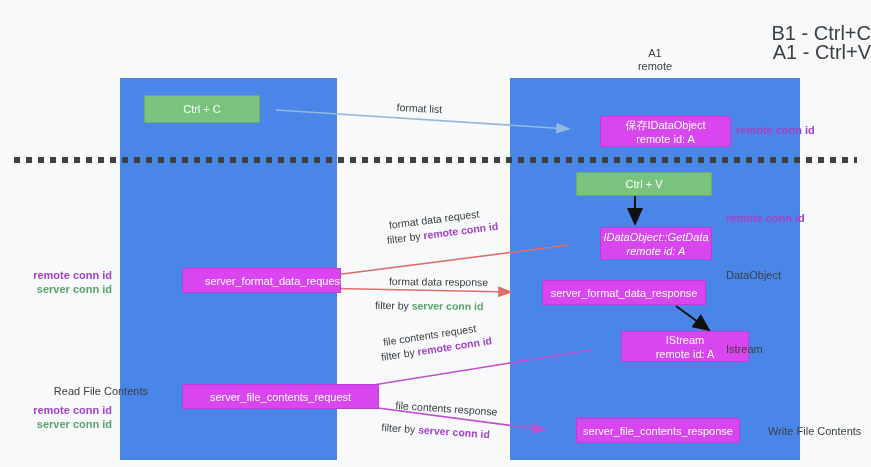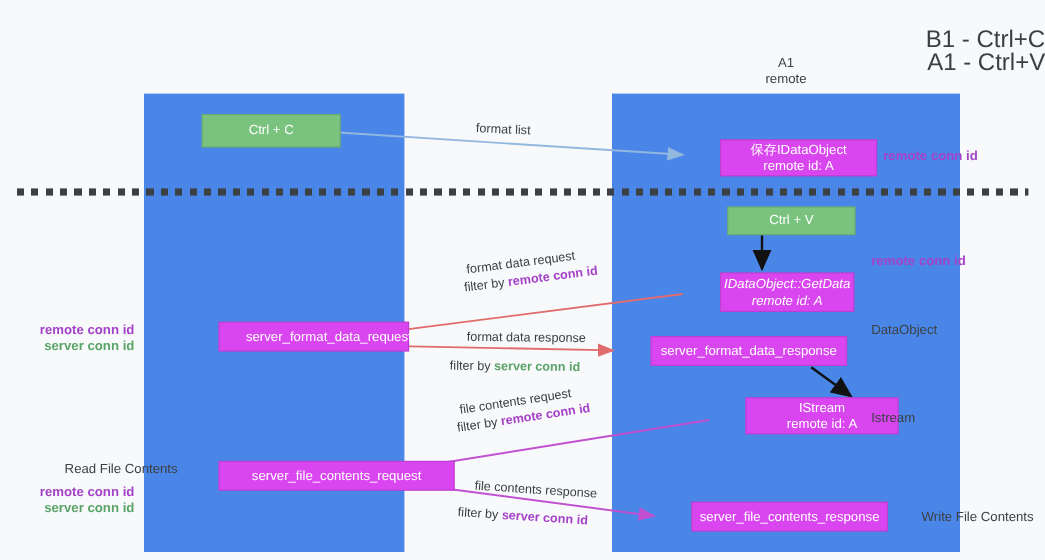--- a/index.html
+++ b/index.html
@@ -133,26 +133,26 @@
 
     <line x1="676" y1="306" x2="709" y2="330" stroke="#111111" stroke-width="2" marker-end="url(#ah-blk)"></line>
 
     <line x1="591" y1="350" x2="317" y2="394" stroke="#c050d0" stroke-width="1.6" marker-end="url(#ah-mag)"></line>
 
     <line x1="317" y1="400" x2="545" y2="430" stroke="#c050d0" stroke-width="1.6" marker-end="url(#ah-mag)"></line>
   </svg>
 
   <div class="abs" id="divider"></div>
 
-  <div class="abs box green" style="left:168px; top:95px; width:116px; height:28px;">Ctrl + C</div>
+  <div class="abs box green" style="left:144px; top:95px; width:116px; height:28px;">Ctrl + C</div>
 
   <div class="abs box orange" style="left:570px; top:116px; width:131px; height:31px;">保存IDataObject
 remote id: A</div>
 
-  <div class="abs box green" style="left:576px; top:172px; width:107px; height:24px;margin-left:30px;">Ctrl + V</div>
+  <div class="abs box green" style="left:576px; top:172px; width:136px; height:24px;">Ctrl + V</div>
 
   <div class="abs box orange" style="left:570px; top:227px; width:112px; height:33px;font-style:italic;">IDataObject::GetData
 remote id: A</div>
 
   <div class="abs box orange" style="left:152px; top:268px; width:159px; height:25px;padding-left:25px;">server_format_data_request</div>
 
   <div class="abs box orange" style="left:512px; top:280px; width:164px; height:25px;">server_format_data_response</div>
 
   <div class="abs box orange" style="left:591px; top:331px; width:128px; height:31px;">IStream
 remote id: A</div>

